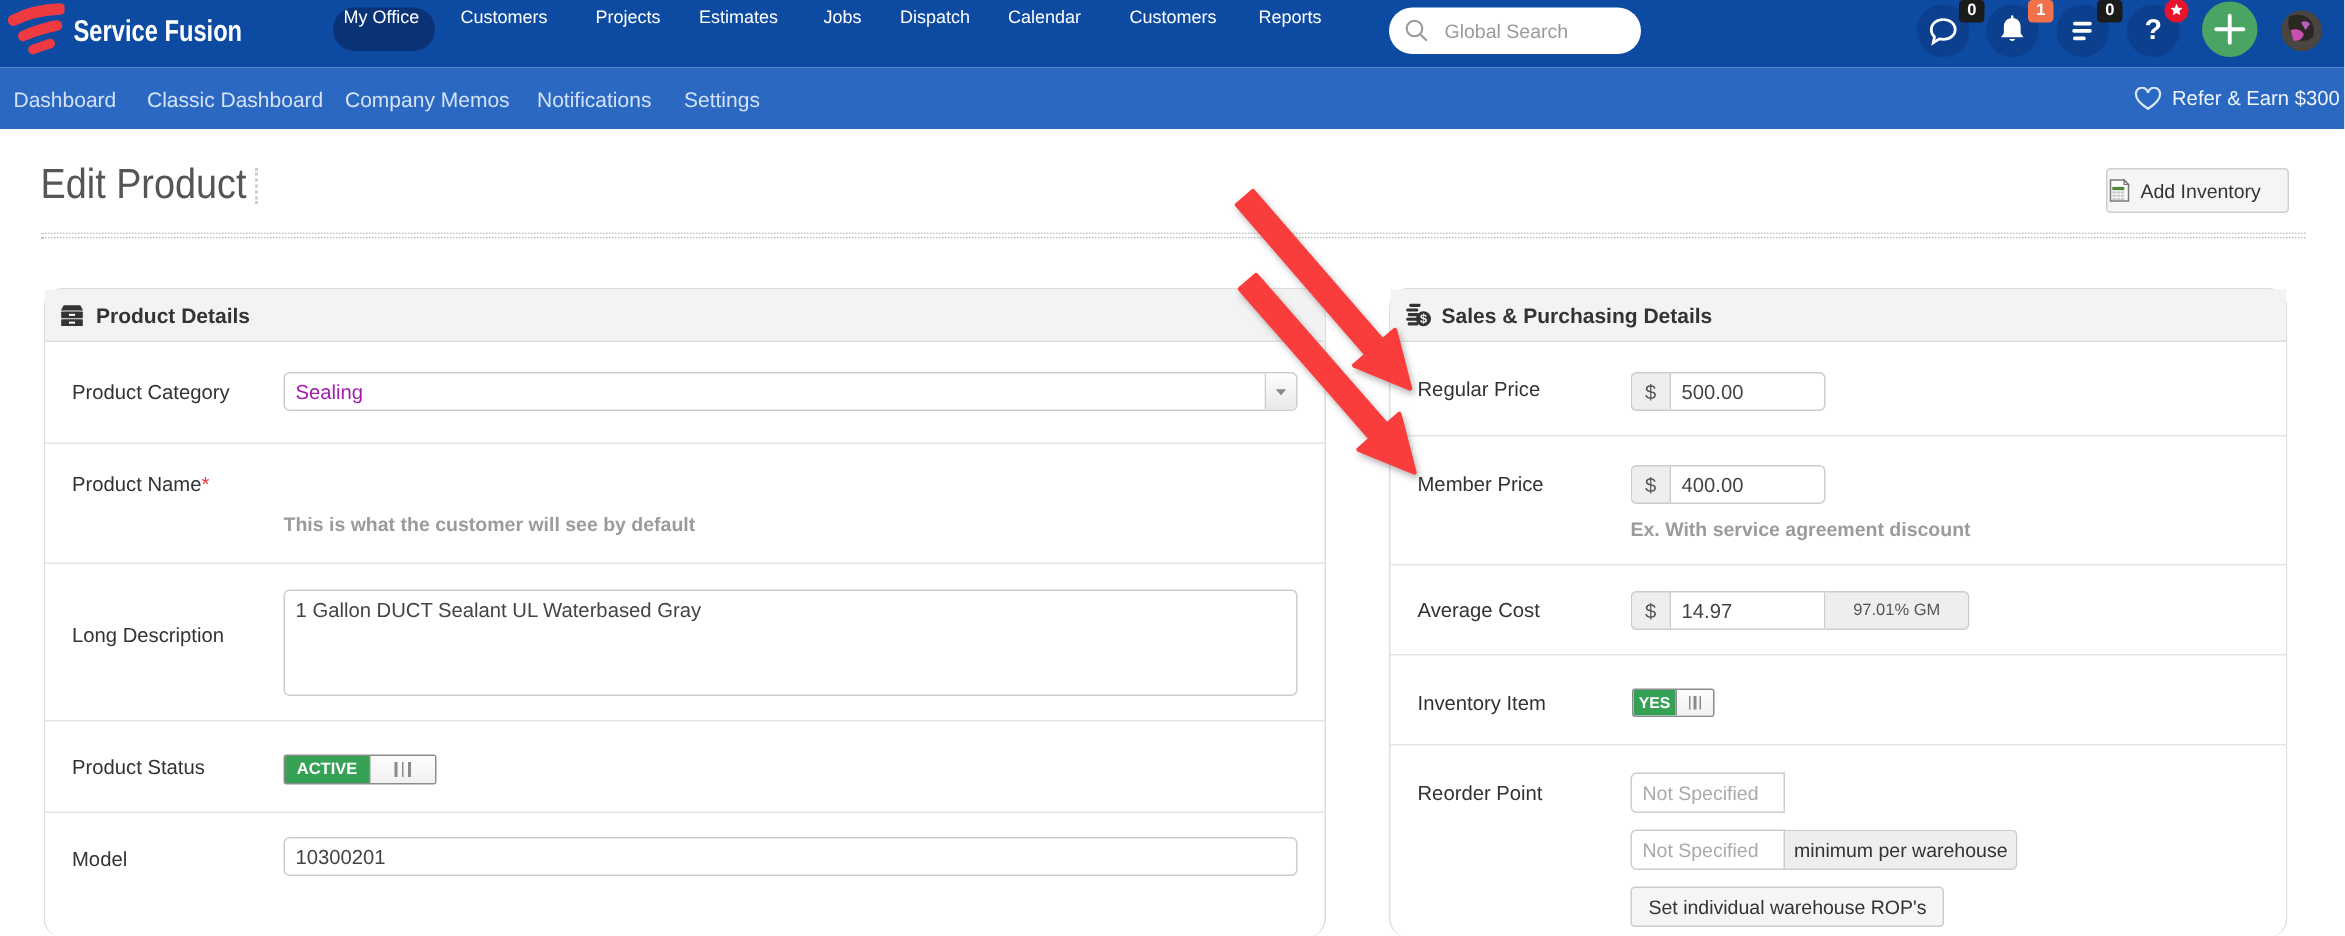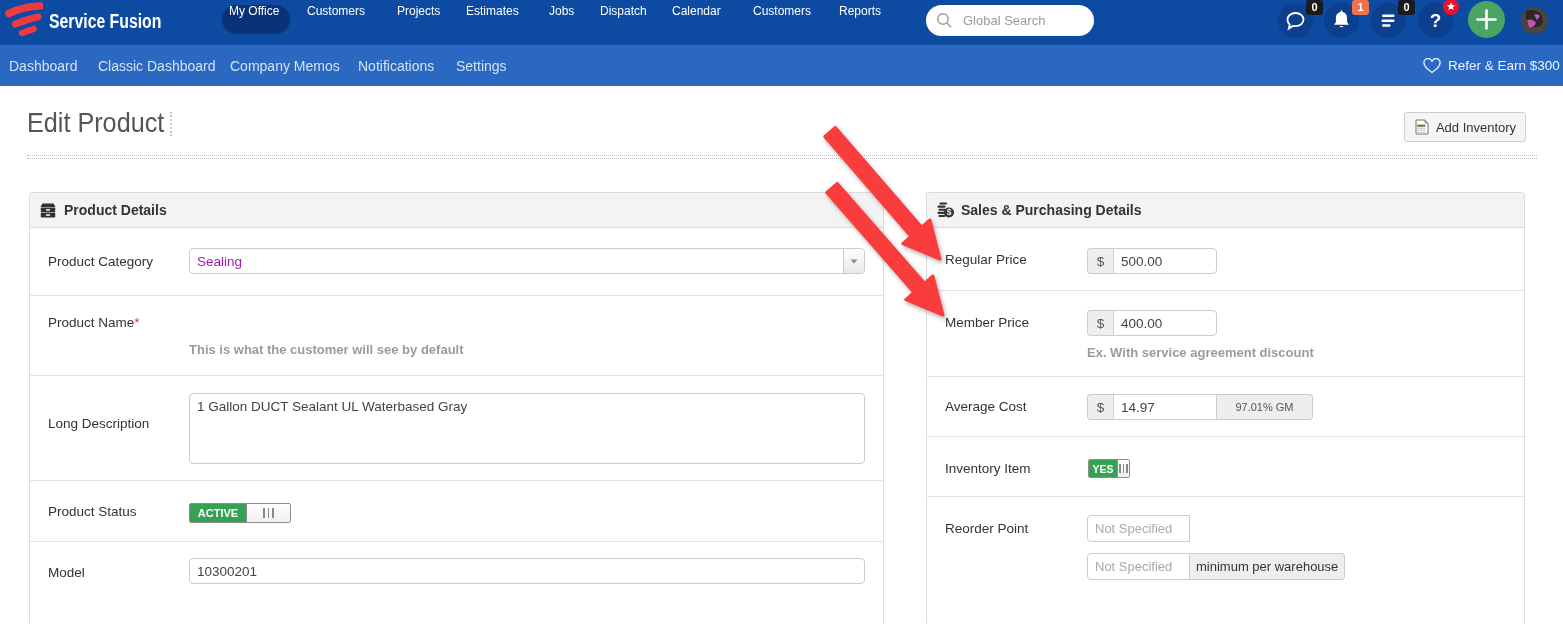--- a/index.html
+++ b/index.html
@@ -23,26 +23,26 @@
 .avatar { position:absolute; left:1521px; top:7px; width:27px; height:27px; border-radius:50%; background:#3a3f3a; overflow:hidden; }
 
 
 .subbar { position:absolute; left:0; top:45px; width:1563px; height:41px; background:#2a68c1; }
 .subbar .links a { position:absolute; top:13px; color:#d3e2f6; font-size:14px; text-decoration:none; white-space:nowrap; }
 .refer { position:absolute; left:1423px; top:0; height:41px; display:flex; align-items:center; color:#eef4fc; font-size:13.5px; white-space:nowrap; }
 
 
 .pagehead { position:absolute; left:27px; top:107px; color:#555; font-size:28px; transform:scaleX(0.9); transform-origin:left; white-space:nowrap; }
 .headtick { position:absolute; left:170px; top:112px; width:2px; height:24px; border-left:2px dotted #cccccc; }
-.addinv { position:absolute; left:1404px; top:112px; width:122px; height:30px; background:#f5f5f5; border:1px solid #cfcfcf; border-radius:3px; display:flex; align-items:center; justify-content:center; color:#333; font-size:13px; }
+.addinv { position:absolute; left:1404px; top:112px; width:122px; height:30px; background:#f5f5f5; border:1px solid #cfcfcf; border-radius:3px; display:flex; align-items:center; justify-content:flex-start; color:#333; font-size:13px; }
 .addinv svg { margin-right:6px; }
 .dottedrule { position:absolute; left:27px; top:155px; width:1510px; height:4px; border-top:1px dotted #c3c3c3; border-bottom:1px dotted #c3c3c3; }
 
 
-.panel { position:absolute; background:#fff; border:1px solid #ddd; border-radius:3px; }
+.panel { position:absolute; background:#fff; border:1px solid #ddd; border-radius:13px; }
 .panel-l { left:29px; top:192px; width:855px; height:433px; border-bottom:none; }
 .panel-r { left:926px; top:192px; width:599px; height:433px; border-bottom:none; }
 .phead { height:35px; background:#f3f3f3; border-bottom:1px solid #ddd; display:flex; align-items:center; padding-left:10px; color:#333; font-size:14px; font-weight:bold; }
 .phead svg { margin-right:8px; }
 
 .row { position:relative; border-bottom:1px solid #e4e4e4; }
 .label { position:absolute; left:18px; color:#333; font-size:13.5px; line-height:16px; }
 .req { color:#e03b3b; }
 
 input.txt, .selectbox, textarea.txt {
@@ -287,41 +287,42 @@
     <div class="label" style="top:22px;">Average Cost</div>
     <div class="igroup" style="left:160px;top:17px;height:26px;">
       <div class="iaddon first" style="width:26px;">$</div>
       <input class="txt mid" style="width: 104px; height: 26px;" value="14.97">
       <div class="iaddon last" style="width:96px;font-size:11px;">97.01% GM</div>
     </div>
   </div>
 
   <div class="row" style="height:60px;">
     <div class="label" style="top:24px;">Inventory Item</div>
-    <div class="toggle" style="left:161px;top:22px;width:42px;height:19px;">
+    <div class="toggle" style="left:161px;top:22px;width:55px;height:19px;">
       <div class="tg-on" style="width:28px;font-size:10.5px;">YES</div>
       <div class="tg-handle" style="flex:1;">
           <div class="bars" style="gap:2px;">
             <i style="height:9px;"></i>
             <i style="height:9px;"></i>
             <i style="height:9px;"></i>
           </div>
         </div>
     </div>
   </div>
 
   <div class="row" style="height:127px;border-bottom:none;">
     <div class="label" style="top:24px;">Reorder Point</div>
     <div class="igroup" style="left:160px;top:18px;height:27px;">
       <input class="txt" style="width: 103px; height: 27px; border-radius: 4px 0px 0px 4px; color: rgb(170, 170, 170); font-size: 13px;" value="Not Specified">
     </div>
     <div class="igroup" style="left:160px;top:56px;height:27px;">
       <input class="txt" style="width: 103px; height: 27px; border-radius: 4px 0px 0px 4px; color: rgb(170, 170, 170); font-size: 13px;" value="Not Specified">
       <div class="iaddon last" style="padding:0 6px;font-size:13px;color:#333;">minimum per warehouse</div>
     </div>
+    <div style="position:absolute;left:160px;top:94px;height:27px;background:#f5f5f5;border:1px solid #ccc;border-radius:3px;display:flex;align-items:center;padding:0 11px;font-size:13px;color:#333;">Set individual warehouse ROP's</div>
   </div>
 </div>
 
 <svg id="arrows" width="1563" height="624">
   <defs>
     <filter id="ashadow" x="-30%" y="-30%" width="160%" height="160%">
       <feDropShadow dx="1.5" dy="2.5" stdDeviation="2.2" flood-color="#555" flood-opacity="0.45"></feDropShadow>
     </filter>
   </defs>
   <g fill="#f93e3e" stroke="#f93e3e" stroke-width="3" stroke-linejoin="round" stroke-linecap="round" filter="url(#ashadow)">

